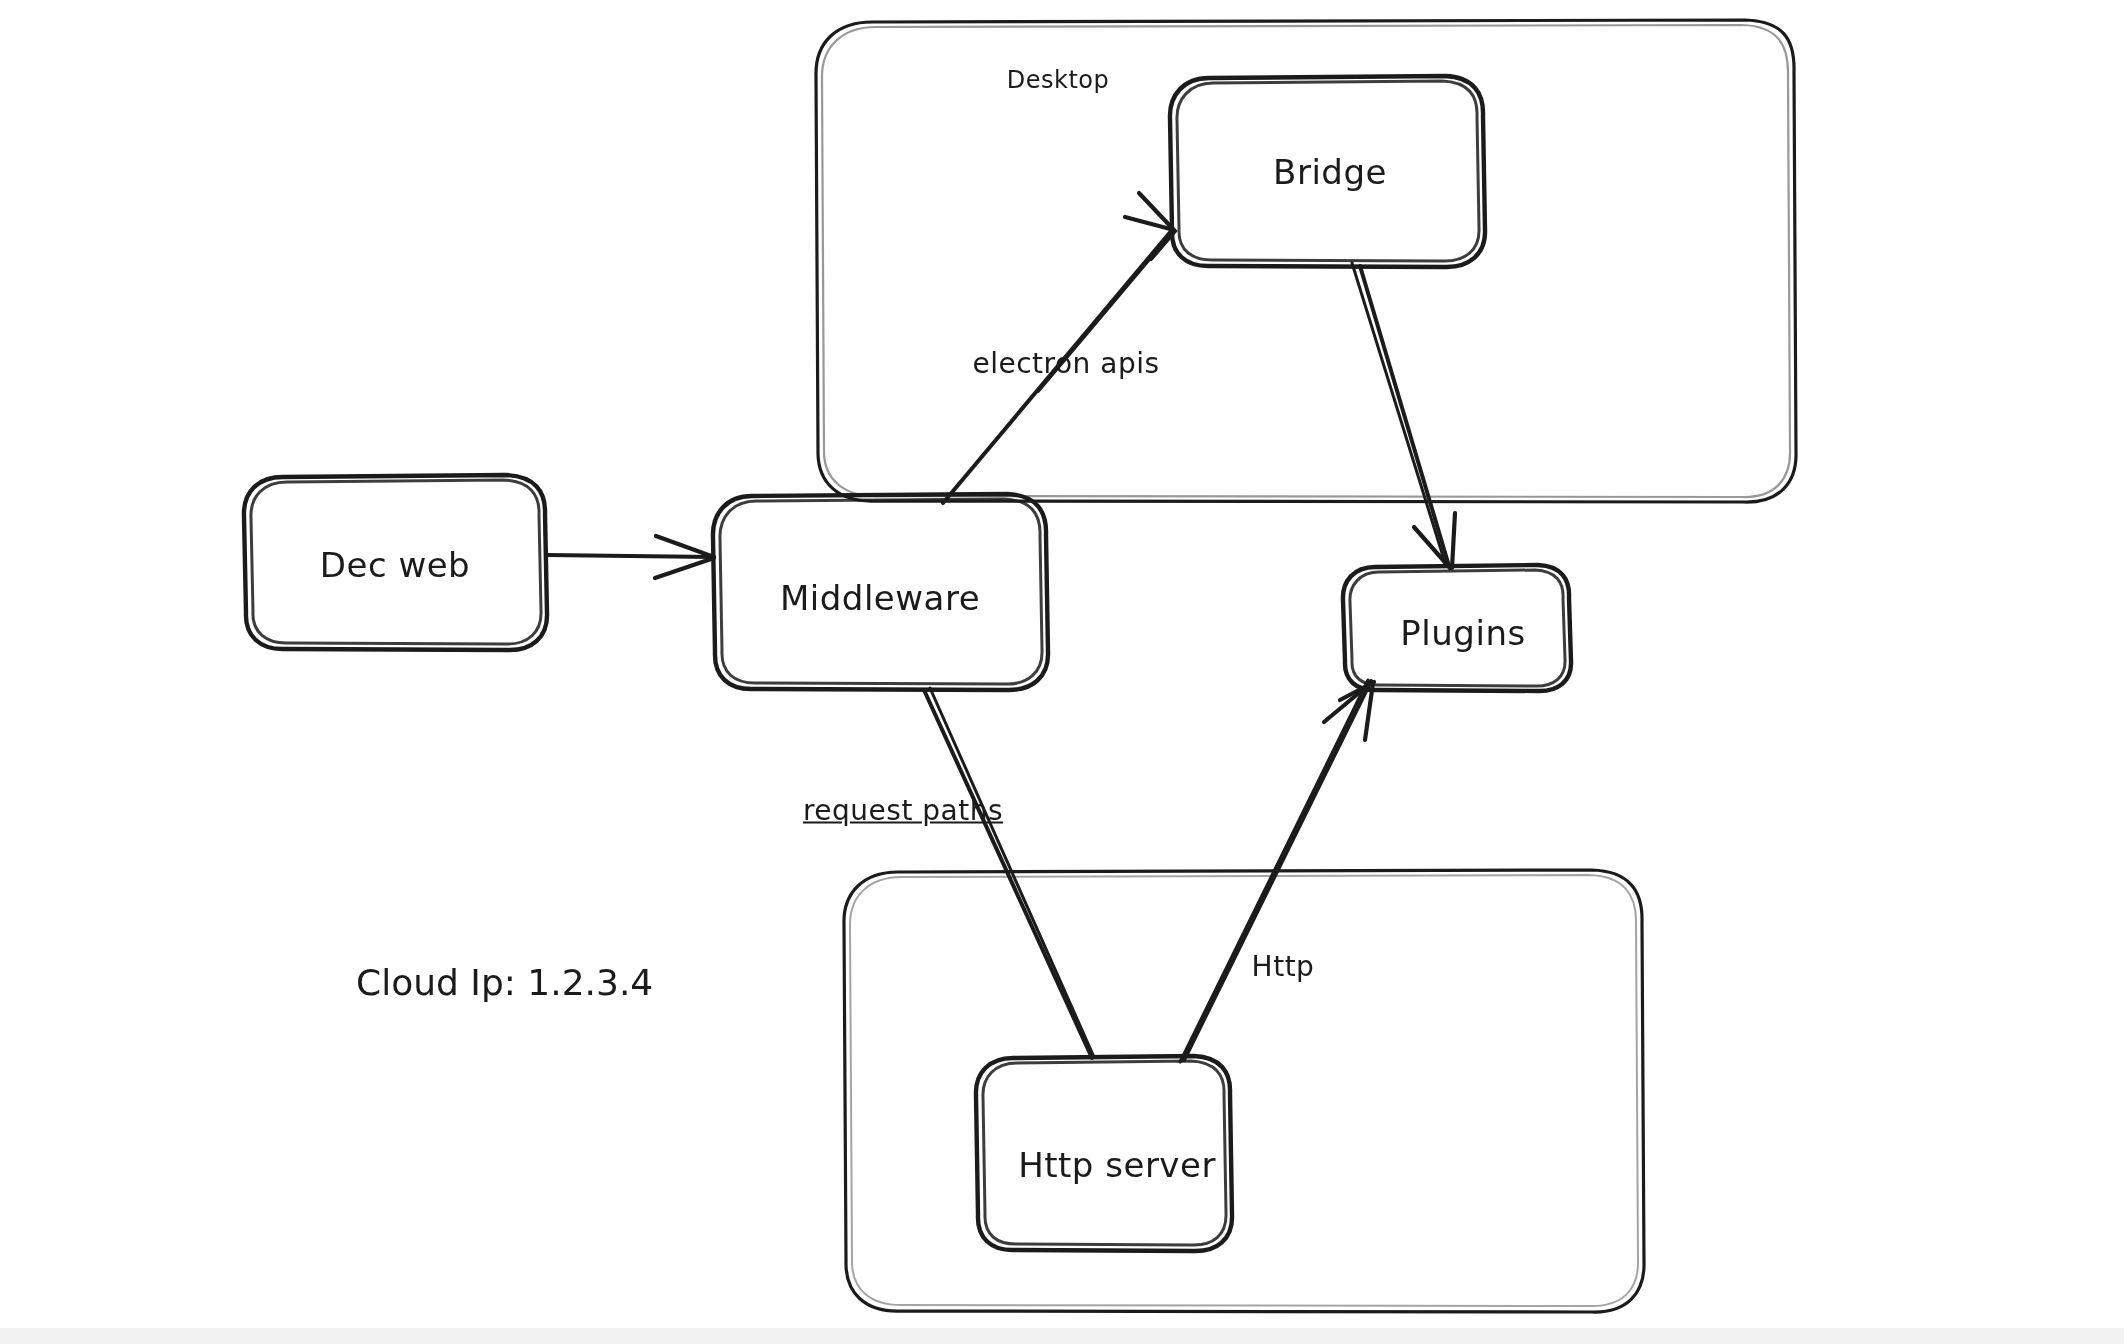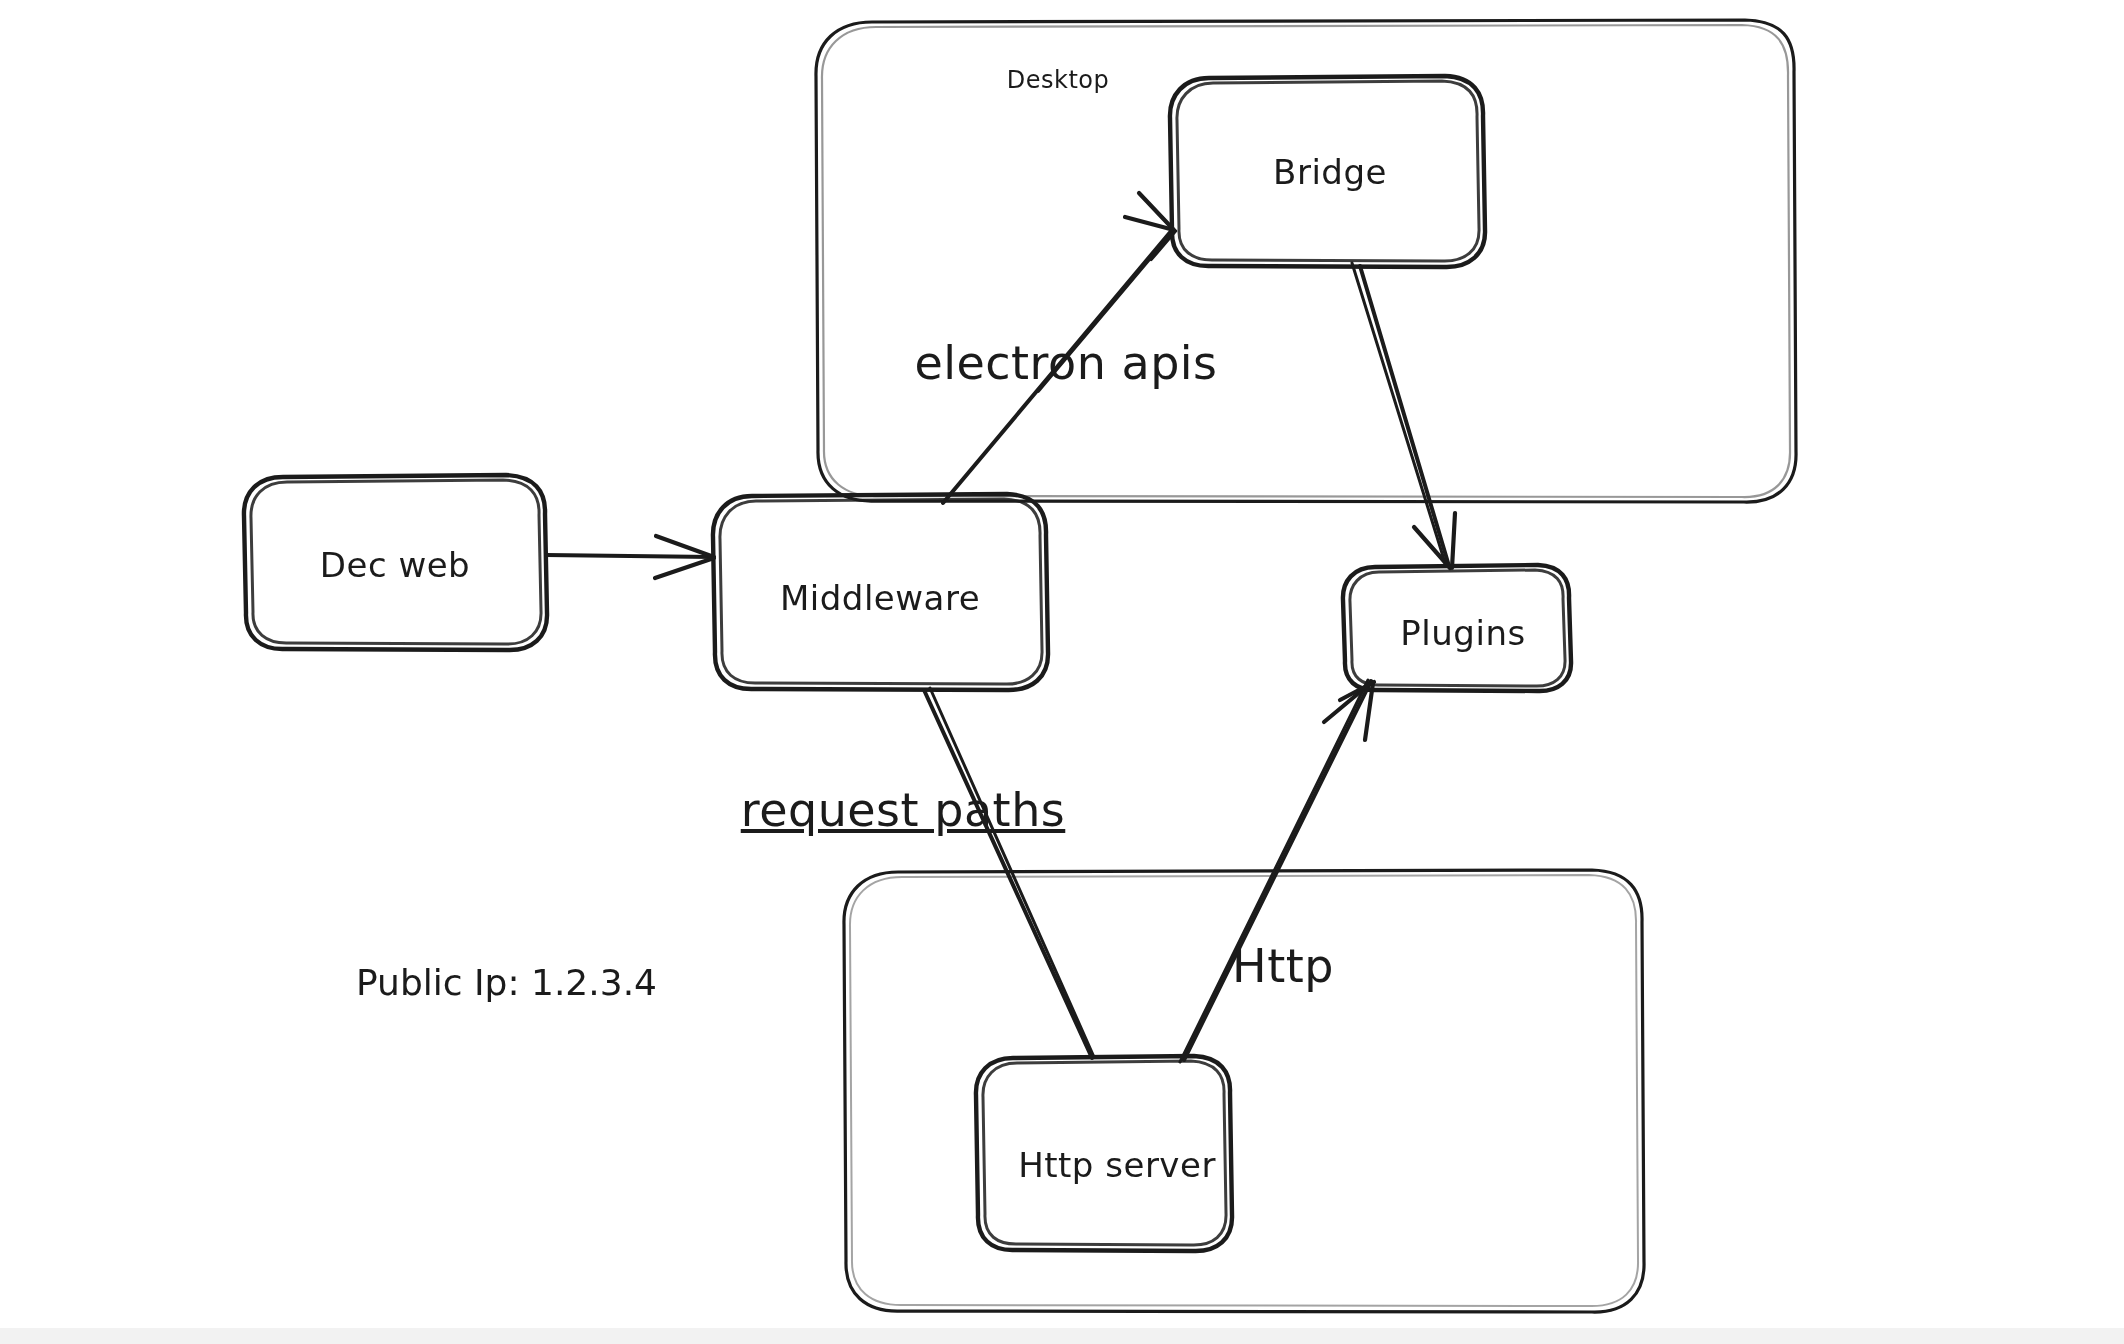--- a/index.html
+++ b/index.html
@@ -45,21 +45,21 @@
   .node-label {
     font-size: 34px;
     transform: translate(-50%, -50%);
     text-align: right;
   }
   .group-label {
     font-size: 24px;
     transform: translate(-50%, -50%);
   }
   .edge-label {
-    font-size: 46px;
+    font-size: 28px;
     transform: translate(-50%, -50%);
   }
   .note-block {
     position: absolute;
     font-size: 36px;
     line-height: 1.28;
     color: #1b1b1b;
   }
   .note-line { display: block; white-space: nowrap; }
   .bottom-bar {
@@ -273,18 +273,18 @@
 
   <div class="label node-label" style="left:1110px; top:1165px;margin-left:7px;">Http server</div>
 
   <div class="label edge-label" style="left:1066px; top:363px;">electron apis</div>
 
   <div class="label edge-label" style="left:903px; top:810px;text-decoration:underline;">request paths</div>
 
   <div class="label edge-label" style="left:1283px; top:966px;">Http</div>
 
   <div class="note-block" style="left:356px; top:960px;">
-    <span class="note-line">Public Ip: 1.2.3.4</span>
+    <span class="note-line">Cloud Ip: 1.2.3.4</span>
   </div>
 
   <div class="bottom-bar"></div>
 
 </div>
 
 </body></html>

